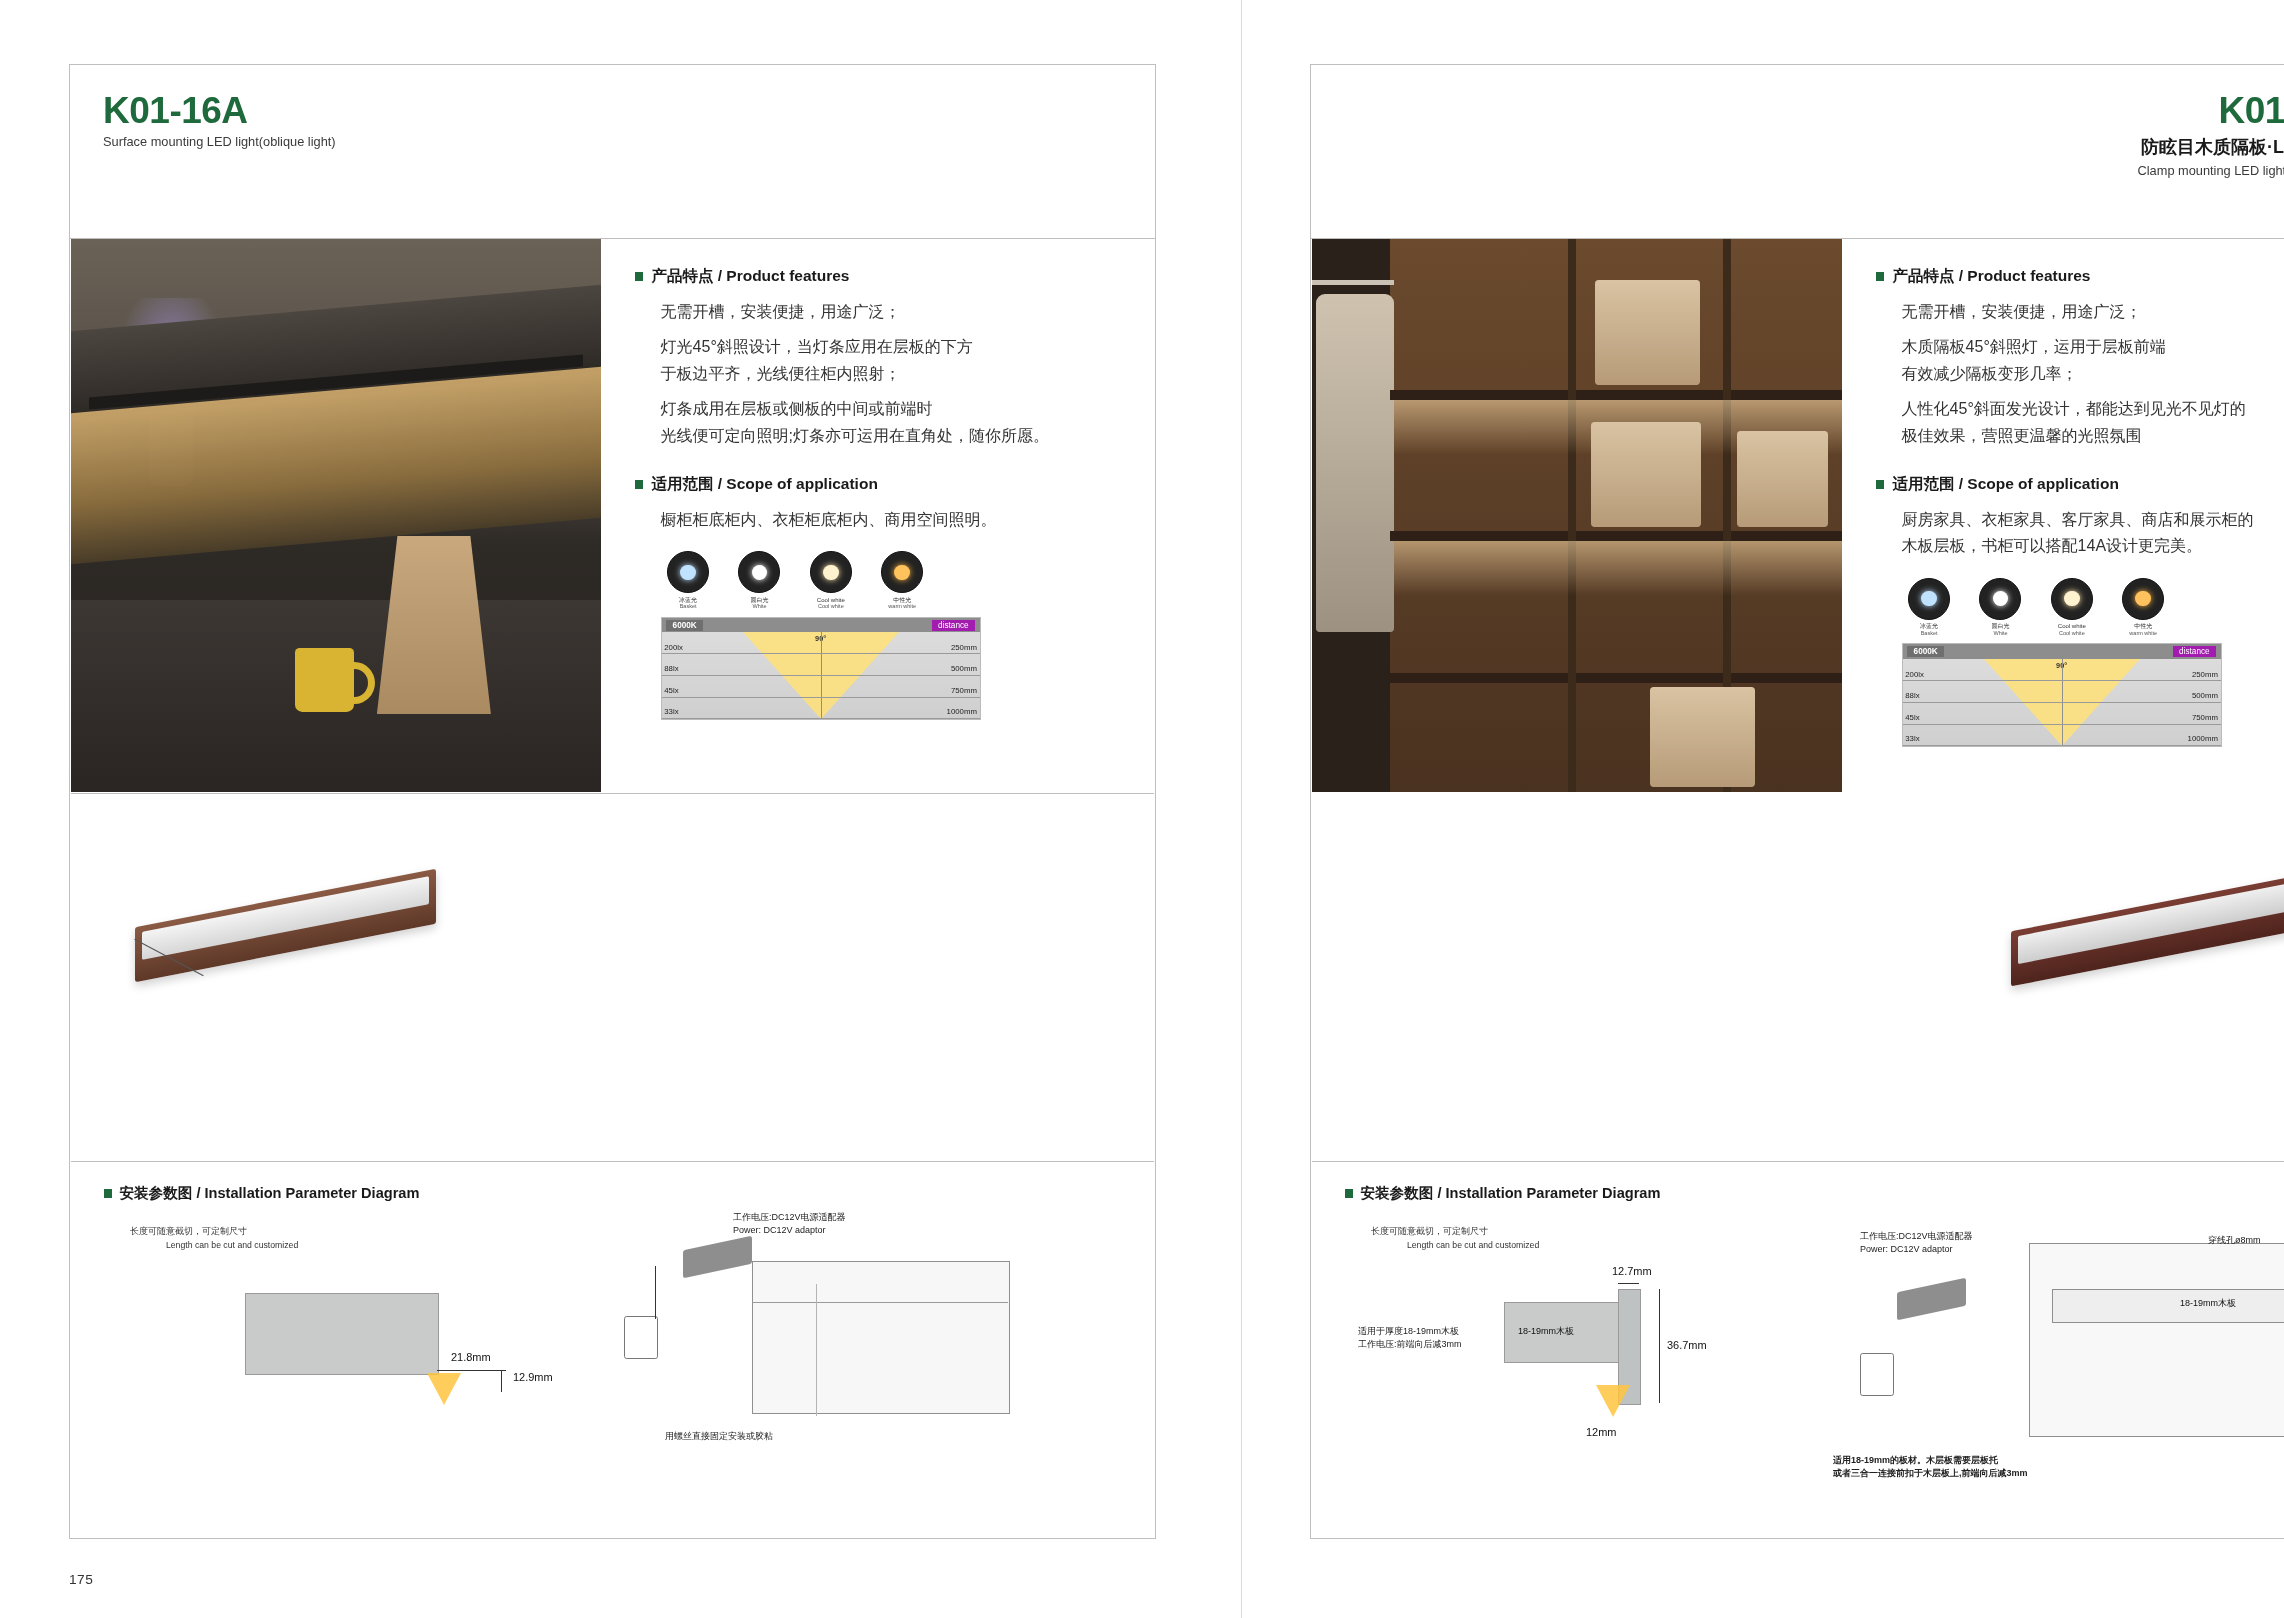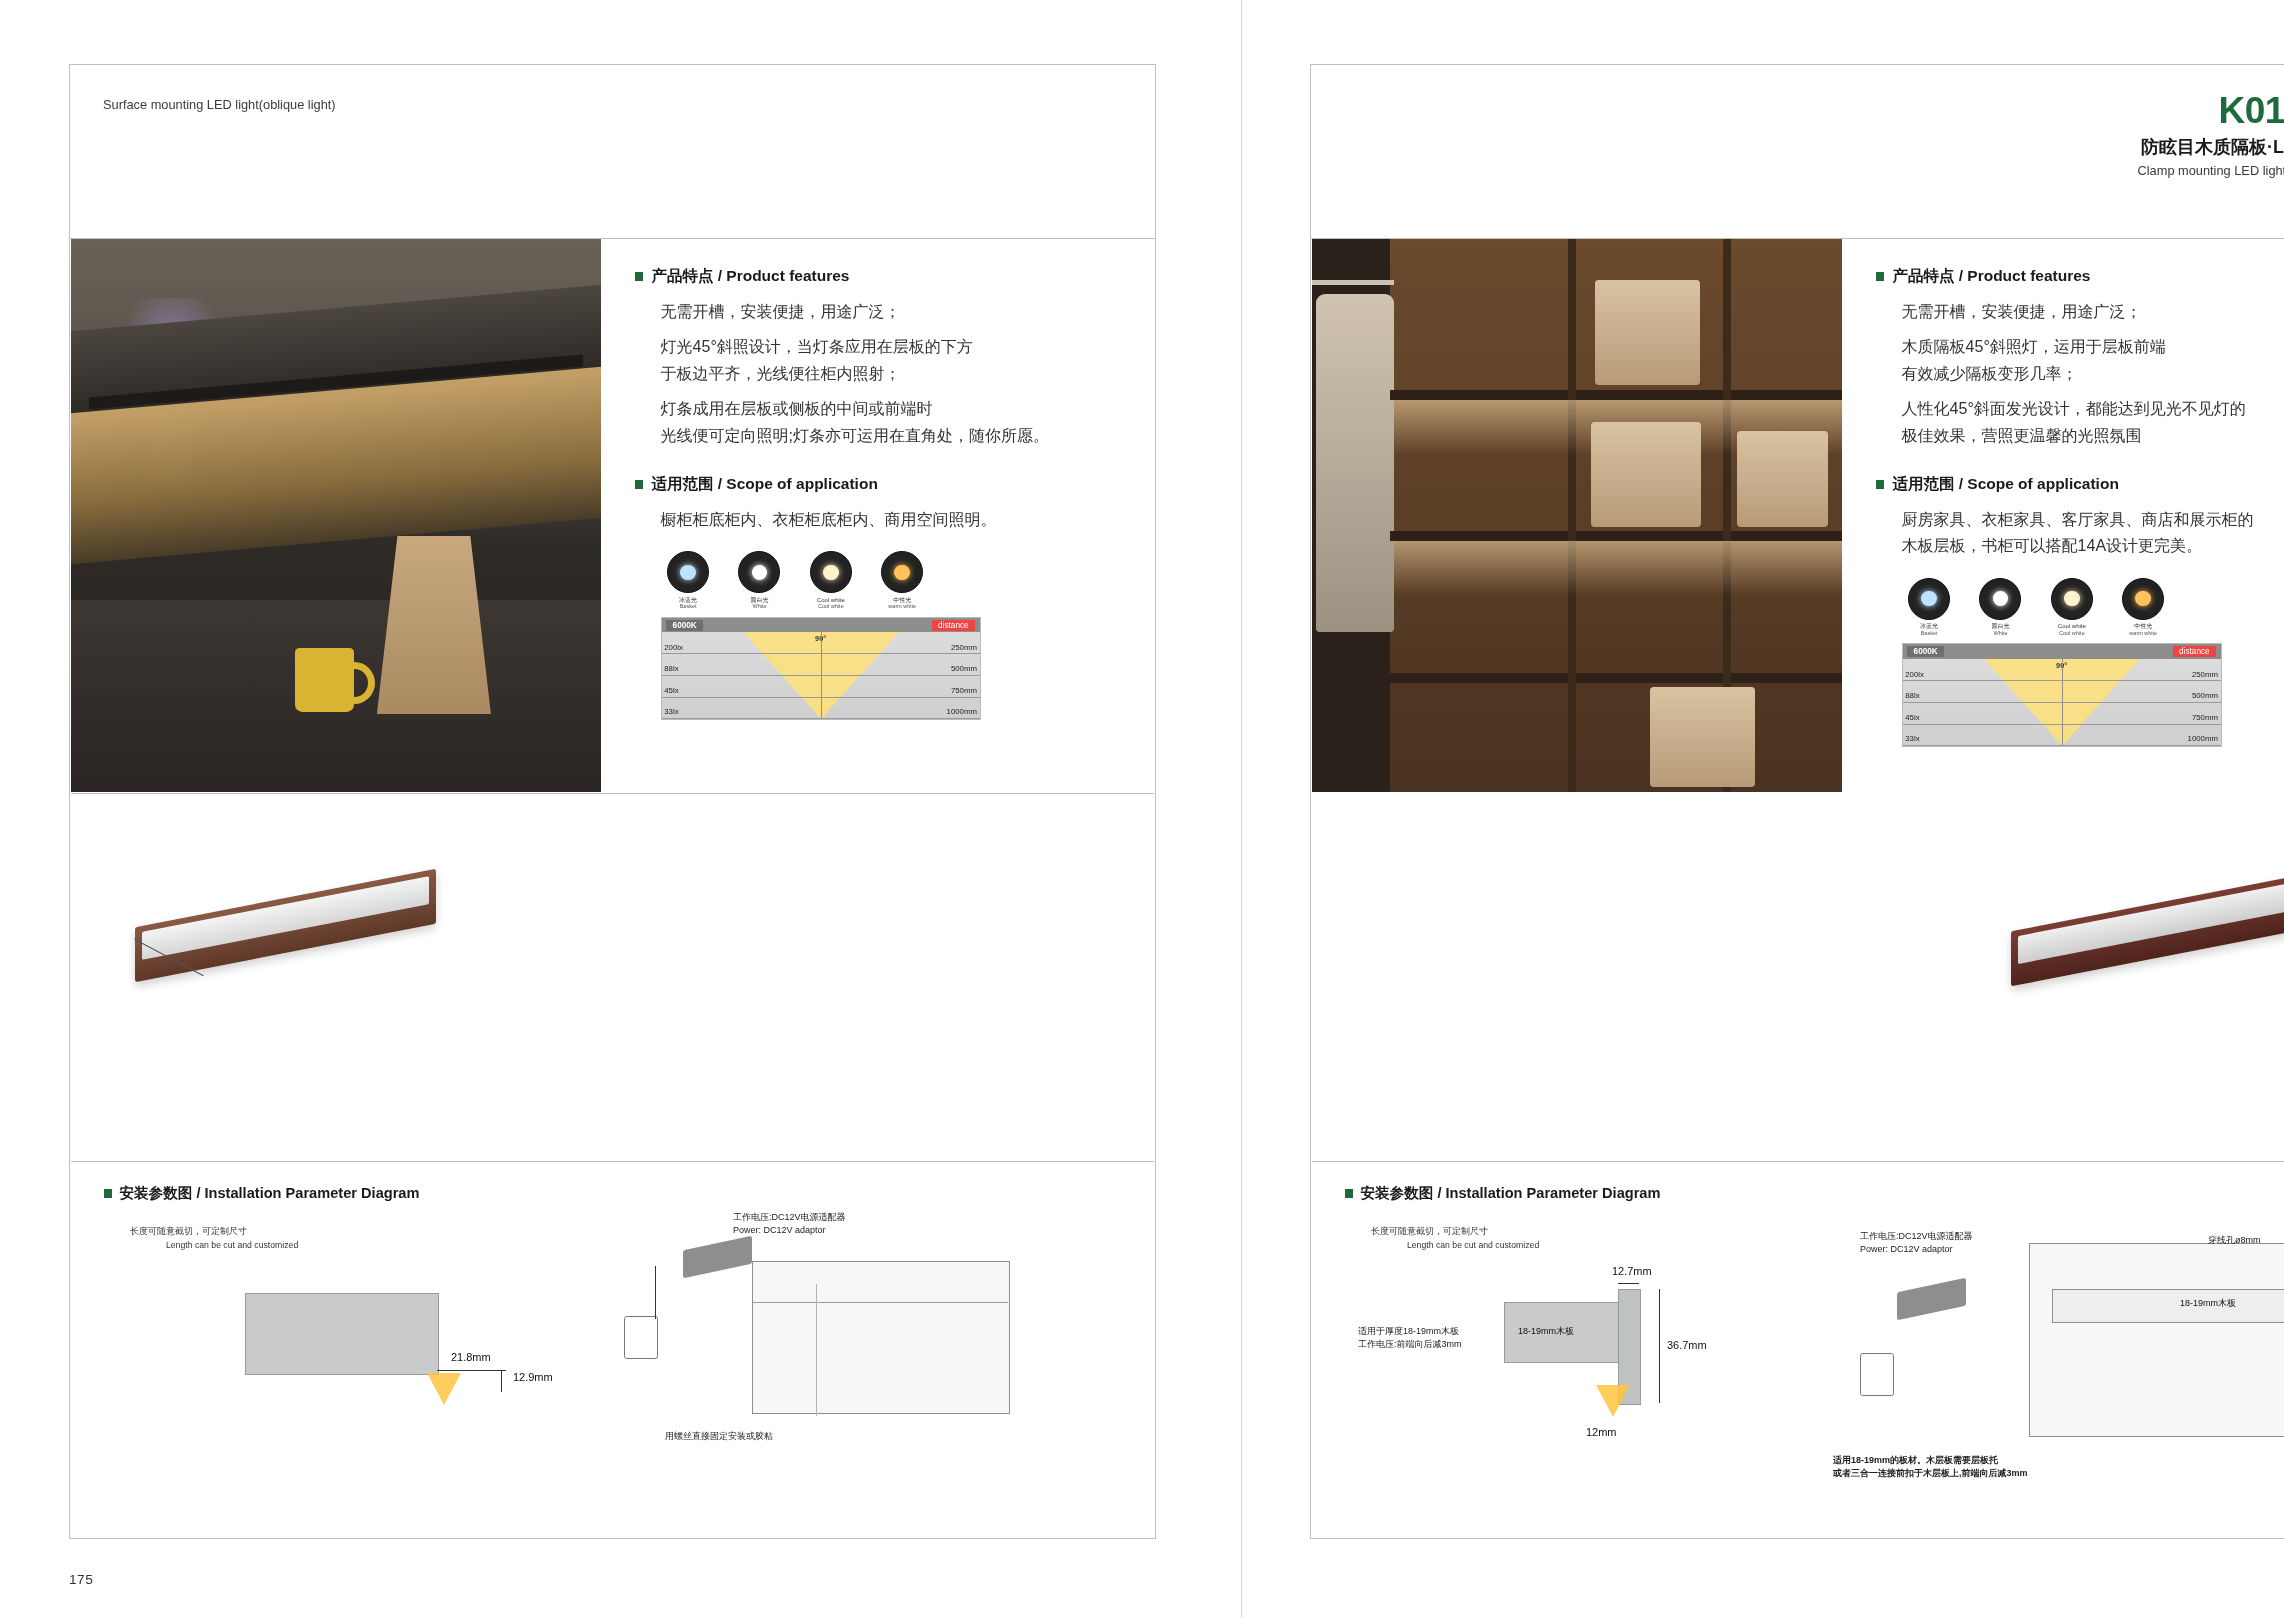--- a/index.html
+++ b/index.html
@@ -68,21 +68,21 @@
   .cct.cool .disc:after{background:#ffffff;box-shadow:0 0 6.4px #fff;}
   .cct.neutral .disc:after{background:#fff2cf;box-shadow:0 0 6.4px #ffe6ad;}
   .cct.warm .disc:after{background:#ffc25c;box-shadow:0 0 6.4px #ffb445;}
   .cct .lcn{font-size:6px;color:#333;margin-top:3.2px;line-height:1.15;}
   .cct .len{font-size:5.5px;color:#555;line-height:1.15;}
 
   
   .lux{margin:7.3px 0 0 25.6px;width:320px;border:0.5px solid #bbb;box-sizing:border-box;background:#fff;}
   .lux .top{display:flex;justify-content:space-between;align-items:center;background:#8d8d8d;color:#fff;font-size:8.2px;padding:1.8px 4.6px;}
   .lux .top .k{background:#6f6f6f;padding:0.9px 6.4px;font-weight:bold;}
-  .lux .top .d{background:#ef4444;padding:0.9px 6.4px;}
+  .lux .top .d{background:#a21caf;padding:0.9px 6.4px;}
   .lux .grid{position:relative;height:87px;background:linear-gradient(180deg,#dcdcdc,#cfcfcf);}
   .lux .beam{position:absolute;left:50%;top:0;transform:translateX(-50%);width:0;height:0;border-left:78px solid transparent;border-right:78px solid transparent;border-top:87px solid rgba(255,226,120,.85);}
   .lux .ang{position:absolute;left:50%;top:1.8px;transform:translateX(-50%);font-size:7.3px;color:#333;font-weight:bold;}
   .lux .rows{position:absolute;inset:0;}
   .lux .r{position:absolute;left:0;right:0;height:0.5px;background:#9a9a9a;}
   .lux .labels{position:absolute;inset:0;}
   .lux .ll{position:absolute;left:2.7px;font-size:7.8px;color:#222;}
   .lux .rl{position:absolute;right:2.7px;font-size:7.8px;color:#222;}
   .lux .vline{position:absolute;left:50%;top:0;bottom:0;width:0.5px;background:#8f8f8f;}
 
@@ -118,20 +118,21 @@
 </head>
 <body>
 
 <div class="spread">
 
   <div class="page left">
     <div class="frame frame-left">
 
       <div class="hdr">
         <div class="inner">
+          <div class="model">K01-16A</div>
           <div class="en-title">Surface mounting LED light(oblique light)</div>
         </div>
         <div class="hdr-rule"></div>
       </div>
 
       <div class="photo photo-l">
         <div class="kitchen">
           <div class="kit-flowers"></div>
           <div class="kit-vase"></div>
           <div class="kit-shelf"></div>

